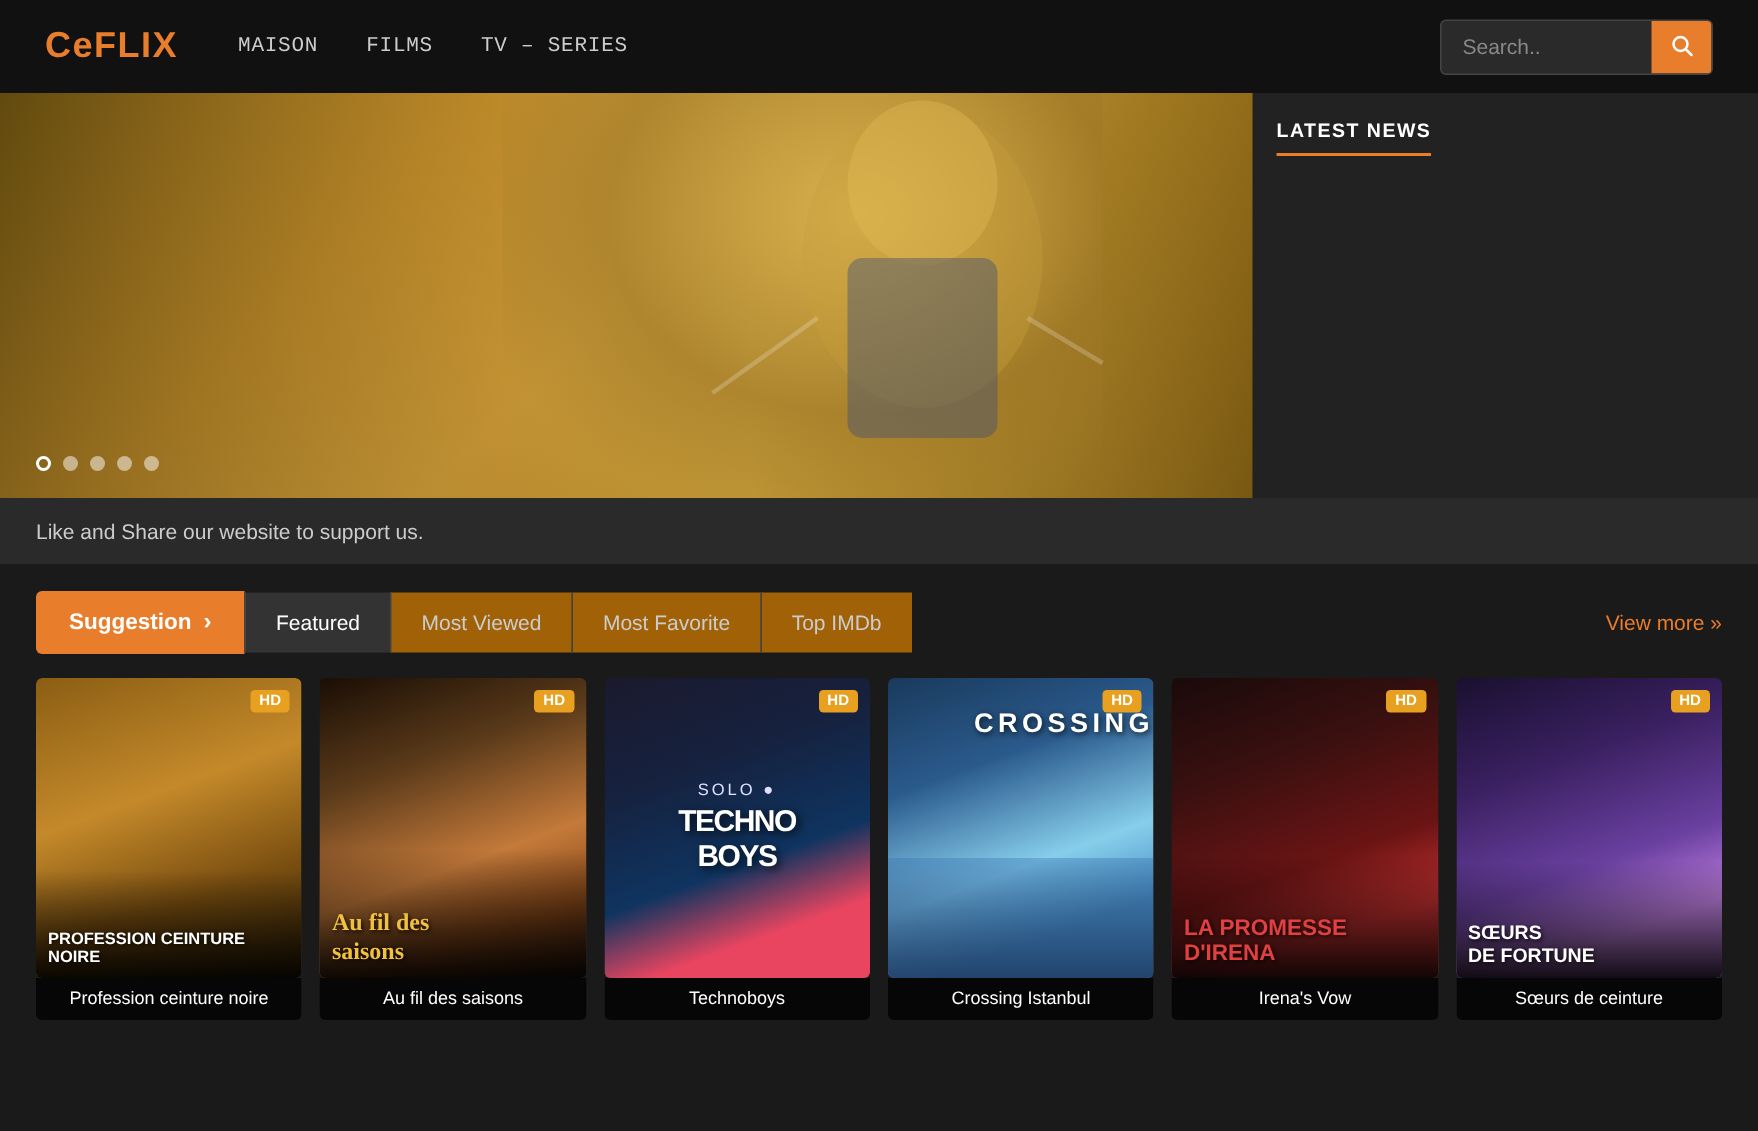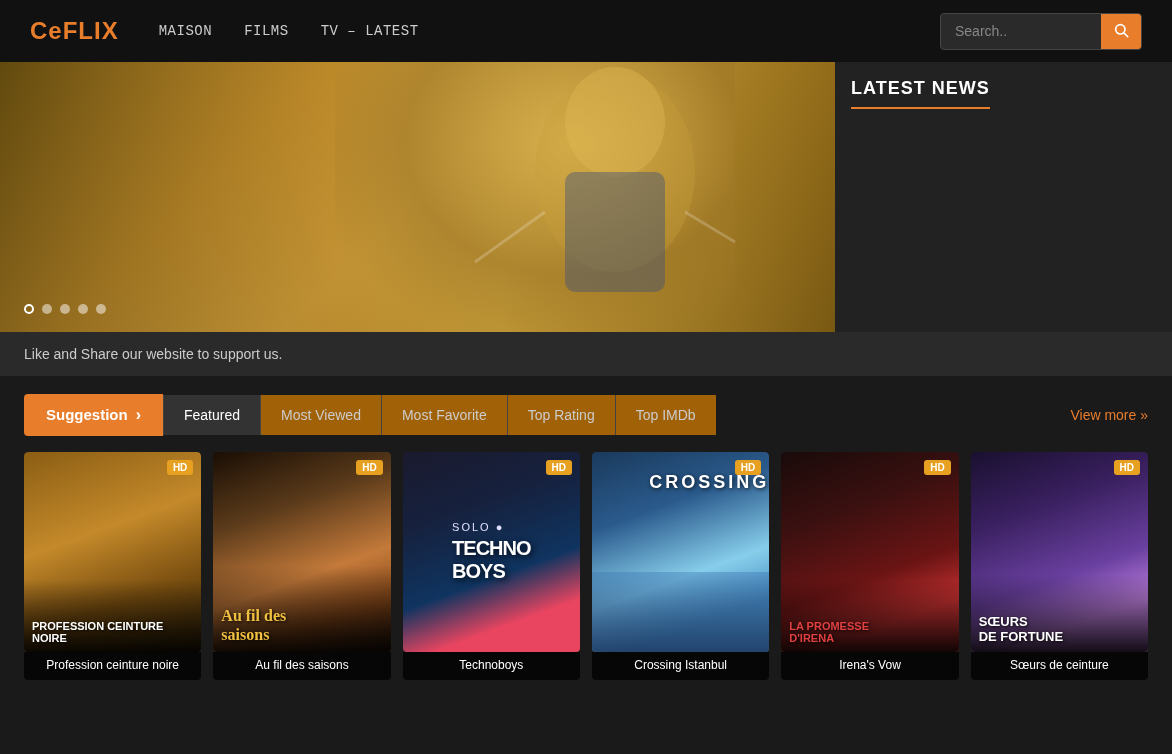--- a/index.html
+++ b/index.html
@@ -56,21 +56,21 @@
       border-radius: 4px;
       overflow: hidden;
     }
     .search-box input {
       background: transparent;
       border: none;
       outline: none;
       color: #ccc;
       padding: 8px 14px;
       font-size: 14px;
-      width: 160px;
+      width: 140px;
     }
     .search-box input::placeholder { color: #888; }
     .search-btn {
       background: #e87d2b;
       border: none;
       cursor: pointer;
       padding: 8px 12px;
       display: flex;
       align-items: center;
       justify-content: center;
@@ -128,21 +128,21 @@
       border: 2px solid #fff;
     }
 
     .latest-news-panel {
       flex: 1;
       background: #222;
       padding: 16px;
       min-height: 270px;
     }
     .latest-news-title {
-      font-size: 18px;
+      font-size: 13px;
       font-weight: bold;
       letter-spacing: 1px;
       color: #fff;
       padding-bottom: 8px;
       border-bottom: 2px solid #e87d2b;
       display: inline-block;
       margin-bottom: 4px;
     }
 
     
@@ -287,21 +287,21 @@
 <body>
 
 <header>
   <div class="header-left">
     <div class="logo">
       <span>C<span>e</span>FLIX</span>
     </div>
     <nav>
       <a href="#">MAISON</a>
       <a href="#">FILMS</a>
-      <a href="#">TV – LATEST</a>
+      <a href="#">TV – SERIES</a>
     </nav>
   </div>
   <div class="search-box">
     <input type="text" placeholder="Search.." style="">
     <button class="search-btn">
       <span>
         <svg width="16" height="16" viewBox="0 0 24 24" fill="white">
           <circle cx="11" cy="11" r="7" stroke="white" stroke-width="2.5" fill="none"></circle>
           <line x1="16.5" y1="16.5" x2="22" y2="22" stroke="white" stroke-width="2.5" stroke-linecap="round"></line>
         </svg>
@@ -344,21 +344,20 @@
 <div class="tabs-section">
   <div class="tabs-row">
     <button class="suggestion-btn">
       <span>Suggestion</span>
       <span class="suggestion-arrow">›</span>
     </button>
     <div class="tab-buttons">
       <button class="tab-btn active">Featured</button>
       <button class="tab-btn">Most Viewed</button>
       <button class="tab-btn">Most Favorite</button>
-      <button class="tab-btn">Top Rating</button>
       <button class="tab-btn">Top IMDb</button>
     </div>
     <a href="#" class="view-more">View more »</a>
   </div>
 </div>
 
 <div class="movies-grid">
 
   <div class="movie-card">
     <div class="movie-thumb poster-1">
@@ -374,21 +373,21 @@
       <div class="poster-text yellow" style="font-size:16px;font-weight:bold;line-height:1.2;">Au fil des<br>saisons</div>
     </div>
     <div class="movie-title-overlay">Au fil des saisons</div>
   </div>
 
   <div class="movie-card">
     <div class="movie-thumb poster-3">
       <span class="hd-badge">HD</span>
 
       <div style="position:absolute;inset:0;display:flex;align-items:center;justify-content:center;">
-        <div style="">
+        <div style="text-align:center;">
           <div style="font-size:11px;color:#e0e0ff;letter-spacing:2px;margin-bottom:4px;">SOLO ●</div>
           <div style="font-size:20px;font-weight:900;color:#fff;letter-spacing:-1px;text-shadow:2px 2px 6px rgba(0,0,0,0.8);">TECHNO<br>BOYS</div>
         </div>
       </div>
     </div>
     <div class="movie-title-overlay">Technoboys</div>
   </div>
 
   <div class="movie-card">
     <div class="movie-thumb poster-4">
@@ -396,21 +395,21 @@
       <div style="position:absolute;top:20px;left:0;right:0;text-align:right;font-size:18px;font-weight:bold;color:#fff;letter-spacing:3px;text-shadow:1px 1px 4px rgba(0,0,0,0.8);">CROSSING</div>
 
       <div style="position:absolute;bottom:0;left:0;right:0;height:80px;background:linear-gradient(to top, rgba(30,60,100,0.9) 0%, rgba(60,120,180,0.4) 100%);"></div>
     </div>
     <div class="movie-title-overlay">Crossing Istanbul</div>
   </div>
 
   <div class="movie-card">
     <div class="movie-thumb poster-5">
       <span class="hd-badge">HD</span>
-      <div class="poster-text red" style="font-size:11px;font-weight:bold;">LA PROMESSE<br>D'IRENA</div>
+      <div class="poster-text red" style="font-size:15px;font-weight:bold;">LA PROMESSE<br>D'IRENA</div>
     </div>
     <div class="movie-title-overlay">Irena's Vow</div>
   </div>
 
   <div class="movie-card">
     <div class="movie-thumb poster-6">
       <span class="hd-badge">HD</span>
       <div class="poster-text white" style="font-size:13px;font-weight:bold;">SŒURS<br>DE FORTUNE</div>
     </div>
     <div class="movie-title-overlay">Sœurs de ceinture</div>

